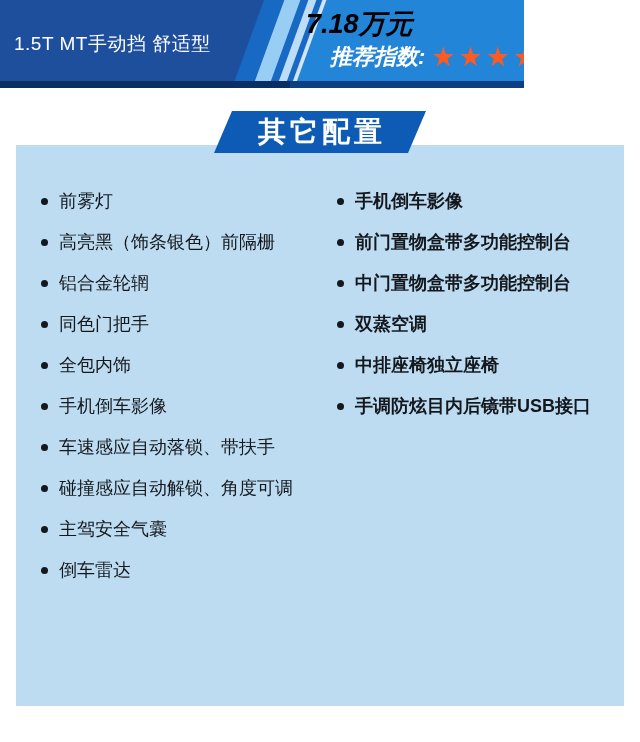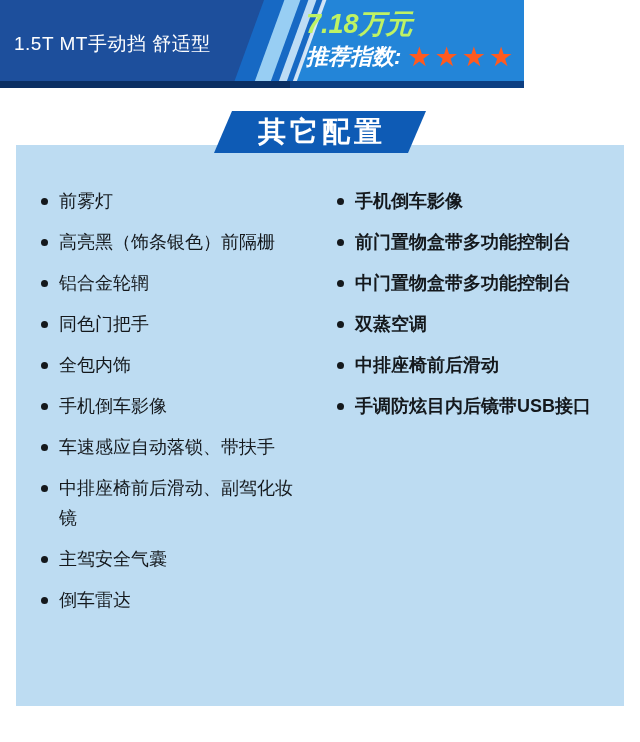--- a/index.html
+++ b/index.html
@@ -85,41 +85,42 @@
     color: #ffffff;
     font-size: 19px;
     letter-spacing: .5px;
     font-weight: normal;
     white-space: nowrap;
   }
   .price {
     position: absolute;
     left: 306px;
     top: 6px;
-    color: #bef264;
+    color: #000000;
     font-size: 27px;
     font-weight: bold;
     font-style: italic;
     letter-spacing: 0px;
     white-space: nowrap;
   }
   .rating-row {
     position: absolute;
     left: 306px;
     top: 42px;
     display: flex;
     align-items: center;
     white-space: nowrap;
   }
   .rating-label {
     color: #ffffff;
     font-size: 22px;
     font-weight: bold;
     font-style: italic;
     letter-spacing: 0px;
+    margin-left: 24px;
   }
   .stars {
     display: flex;
     align-items: center;
     margin-left: 6px;
   }
   .star {
     font-size: 27px;
     line-height: 27px;
     color: #ff5a1f;
@@ -252,31 +253,31 @@
     <div class="columns">
       <div class="col left">
         <ul class="feature-list" id="list-left">
             <li>前雾灯</li>
             <li>高亮黑（饰条银色）前隔栅</li>
             <li>铝合金轮辋</li>
             <li>同色门把手</li>
             <li>全包内饰</li>
             <li>手机倒车影像</li>
             <li>车速感应自动落锁、带扶手</li>
-            <li>中排座椅前后滑动、副驾化妆镜</li>
+            <li>碰撞感应自动解锁、角度可调</li>
             <li>主驾安全气囊</li>
             <li>倒车雷达</li>
           </ul>
       </div>
       <div class="col right">
         <ul class="feature-list" id="list-right">
             <li>手机倒车影像</li>
             <li>前门置物盒带多功能控制台</li>
             <li>中门置物盒带多功能控制台</li>
             <li>双蒸空调</li>
-            <li>中排座椅前后滑动</li>
+            <li>中排座椅独立座椅</li>
             <li>手调防炫目内后镜带USB接口</li>
           </ul>
       </div>
     </div>
   </div>
   <div class="section-title">其它配置</div>
 </div>
 
 </body></html>

